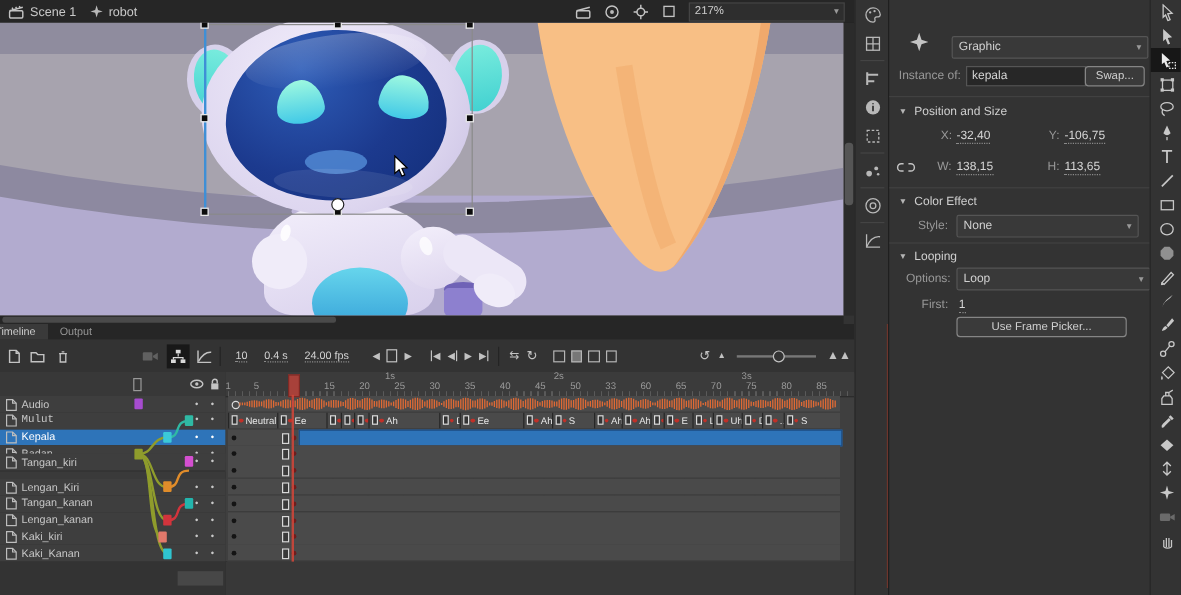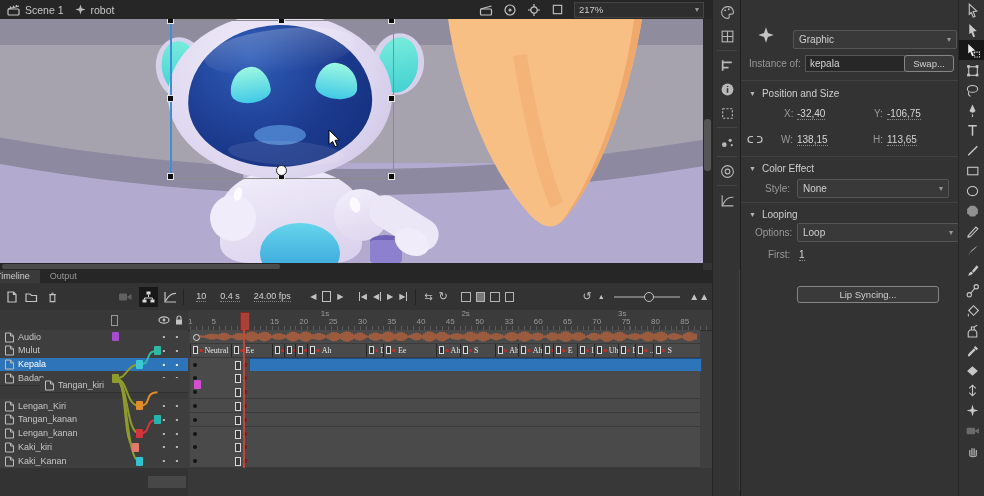--- a/index.html
+++ b/index.html
@@ -71,21 +71,21 @@
   .lrow.sel{background:#2e74b9;color:#fff;}
   .lrow .nm{position:absolute;left:18px;top:1.5px;white-space:nowrap;}
   .lrow .dot{position:absolute;top:0;width:12px;text-align:center;font-size:8px;color:#c9c9c9;line-height:13px;}
   .lrow.sel .dot{color:#fff;}
   .rig{position:absolute;width:7px;height:9px;top:2.4px;border-radius:1px;z-index:5;}
   .frow{position:absolute;left:0;width:524px;height:13.8px;}
   .span{position:absolute;left:2px;top:0;width:510px;height:13.3px;background:#4a4a4a;border-bottom:1px solid #3a3a3a;}
   .kf1{position:absolute;left:3px;top:5px;width:4px;height:4px;border-radius:50%;background:#141414;}
   .kfh{position:absolute;top:3px;width:4px;height:7px;border:1px solid #d8d8d8;background:#3a3a3a;}
   .kfd{position:absolute;top:5px;width:4px;height:4px;border-radius:50%;background:#6e1d1d;}
-  .mseg{position:absolute;top:0;height:13.3px;border-left:1px solid #262626;display:flex;align-items:center;overflow:hidden;font-size:8px;color:#e6e6e6;white-space:nowrap;font-family:Liberation Serif, serif;}
+  .mseg{position:absolute;top:0;height:13.3px;border-left:1px solid #262626;display:flex;align-items:center;overflow:hidden;font-size:8px;color:#e6e6e6;white-space:nowrap;}
   .mseg .bx{flex:none;width:3px;height:6px;border:1px solid #dcdcdc;margin:0 1px 0 2px;background:#333;}
   .mseg .rd{flex:none;width:3.5px;height:3.5px;border-radius:50%;background:#c03028;margin-right:2px;}
   .ph-rect{position:absolute;top:2px;width:8px;height:17px;background:#a8413a;border:1px solid #7e2a25;z-index:8;}
   .ph-line{position:absolute;top:19px;width:1.5px;height:139px;background:rgba(205,70,58,.9);z-index:8;}
   .tl-bottom-l{position:absolute;left:0;top:198px;width:188px;height:28px;background:#333;border-right:1px solid #272727;}
   .tl-bottom-l .th{position:absolute;left:148px;top:8px;width:38px;height:12px;background:#474747;}
   .tl-bottom-r{position:absolute;left:188px;top:198px;width:524px;height:28px;background:#383838;}
 </style>
 </head>
 <body>
@@ -297,21 +297,21 @@
     <div class="pdiv" style="top:202px;"></div>
 
     <div class="sechead" style="left:8px;top:209px;"><span class="tri">▼</span><span>Looping</span></div>
     <span class="plabel" style="left:14px;top:227px;">Options:</span>
     <div class="dd" style="left:56px;top:223px;width:150px;">
       <span>Loop</span>
         <span class="car">▾</span>
     </div>
     <span class="plabel" style="left:27px;top:249px;">First:</span>
     <span class="pval" style="left:58px;top:249px;">1</span>
-    <div class="pbtn" style="left:56px;top:286px;width:140px;">Lip Syncing...</div>
+    <div class="pbtn" style="left:56px;top:264px;width:140px;">Use Frame Picker...</div>
   </div>
   <div class="abs" style="left:739px;top:270px;width:1px;height:220px;background:#6e352c;"></div>
 
   <div class="tools" id="tools">
       <div class="cell">
         <svg width="15" height="15" viewBox="0 0 14 14">
           <path d="M4,1 L11,7.5 L7.6,8 L9.4,12.5 L7.7,13.2 L5.9,8.8 L4,10.6 Z" fill="none" stroke="#c8c8c8"></path>
         </svg>
       </div>
       <div class="cell">
@@ -538,21 +538,21 @@
         <div class="lrow" style="top: 0px;">
           <svg width="11" height="11" viewBox="0 0 11 11" style="position:absolute;left:4px;top:1.5px;">
             <path d="M1.5,1 h5 l3,3 v6 h-8 Z" fill="none" stroke="#bdbdbd"></path>
             <path d="M6.5,1 v3 h3" fill="none" stroke="#bdbdbd"></path>
           </svg>
           <span class="nm">Audio</span>
           <span class="rig" style="left:112px;background:#a64ccf;"></span>
           <span class="dot" style="left:158px;">•</span>
           <span class="dot" style="left:171px;">•</span>
         </div>
-        <div class="lrow" style="top: 13.8px;">
+        <div class="lrow" style="top: 13.8px; font-family: Liberation Mono, monospace;">
           <svg width="11" height="11" viewBox="0 0 11 11" style="position:absolute;left:4px;top:1.5px;">
             <path d="M1.5,1 h5 l3,3 v6 h-8 Z" fill="none" stroke="#bdbdbd"></path>
             <path d="M6.5,1 v3 h3" fill="none" stroke="#bdbdbd"></path>
           </svg>
           <span class="nm">Mulut</span>
           <span class="rig" style="left:154px;background:#2fb9a4;"></span>
           <span class="dot" style="left:158px;">•</span>
           <span class="dot" style="left:171px;">•</span>
         </div>
         <div class="lrow sel" style="top: 27.6px;">
@@ -568,21 +568,21 @@
         <div class="lrow" style="top: 41.4px;">
           <svg width="11" height="11" viewBox="0 0 11 11" style="position:absolute;left:4px;top:1.5px;">
             <path d="M1.5,1 h5 l3,3 v6 h-8 Z" fill="none" stroke="#bdbdbd"></path>
             <path d="M6.5,1 v3 h3" fill="none" stroke="#bdbdbd"></path>
           </svg>
           <span class="nm">Badan</span>
           <span class="rig" style="left:112px;background:#8f9c2c;"></span>
           <span class="dot" style="left:158px;">•</span>
           <span class="dot" style="left:171px;">•</span>
         </div>
-        <div class="lrow" style="top: 48px; margin-left: 40px;">
+        <div class="lrow" style="top: 48px;">
           <svg width="11" height="11" viewBox="0 0 11 11" style="position:absolute;left:4px;top:1.5px;">
             <path d="M1.5,1 h5 l3,3 v6 h-8 Z" fill="none" stroke="#bdbdbd"></path>
             <path d="M6.5,1 v3 h3" fill="none" stroke="#bdbdbd"></path>
           </svg>
           <span class="nm">Tangan_kiri</span>
           <span class="rig" style="left:154px;background:#d44fd0;"></span>
           <span class="dot" style="left:158px;">•</span>
           <span class="dot" style="left:171px;">•</span>
         </div>
         <div class="lrow" style="top: 69px; text-decoration: underline;">

